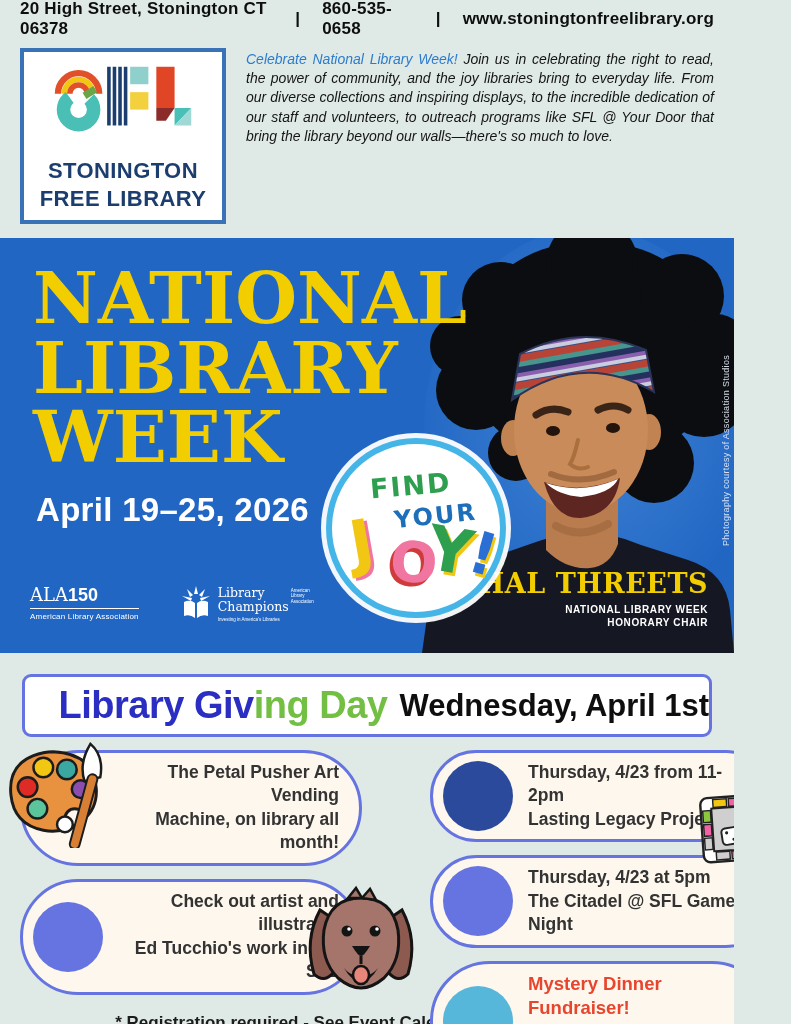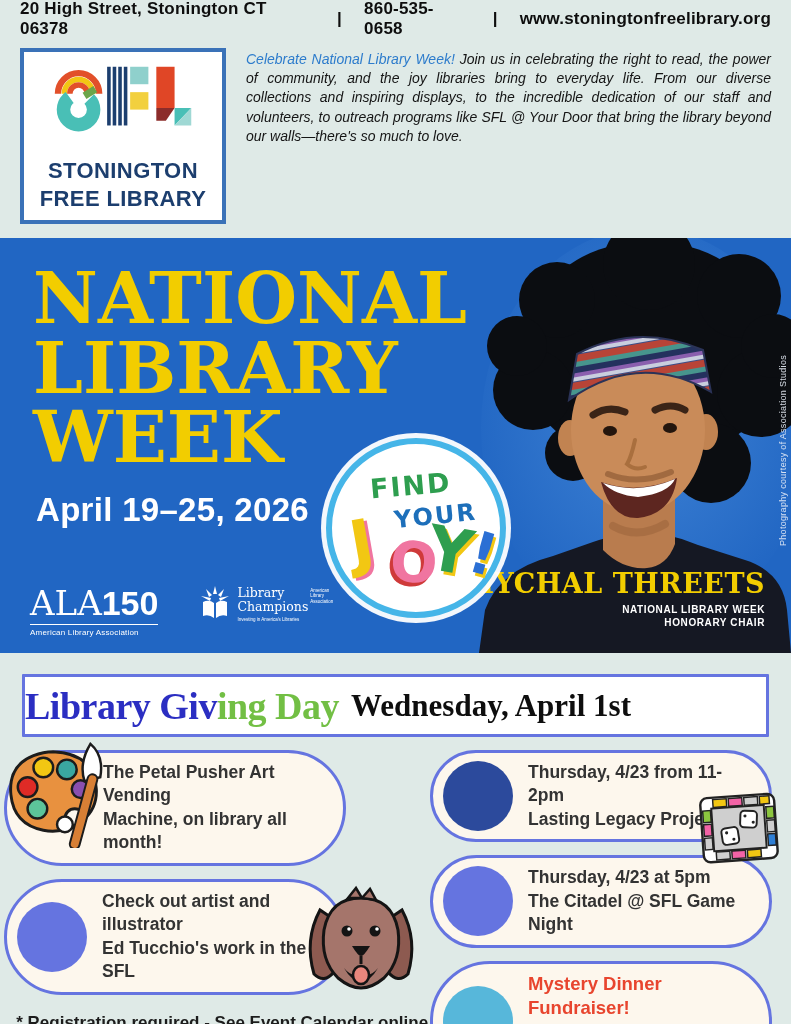--- a/index.html
+++ b/index.html
@@ -1,18 +1,18 @@
 <!DOCTYPE html>
 <html><head>
 <meta charset="utf-8">
 <style>
   * { margin:0; padding:0; box-sizing:border-box; }
   html,body { width:791px; }
   body { font-family:"Liberation Sans","DejaVu Sans",sans-serif; background:#dfeae7; }
-  .page { width:791px; height:1024px; background:#dfeae7; overflow:hidden; position:relative; }
+  .page { width:734px; height:1024px; background:#dfeae7; overflow:hidden; position:relative; }
 
   
   .topbar { height:38px; display:flex; align-items:center; padding:0 20px; gap:0;
             font-weight:bold; font-size:17px; color:#0e0e0e; letter-spacing:0.2px; }
   .topbar .sep { margin:0 22px; font-weight:bold; }
 
   
   .header { display:flex; padding:10px 18px 0 20px; height:200px; }
   .logo-box { width:206px; height:176px; background:#ffffff; border:4px solid #3a72b8;
               display:flex; flex-direction:column; align-items:center; padding:10px 6px 8px; flex-shrink:0; }
@@ -26,21 +26,21 @@
          line-height:1.37; color:#2d7ccc; }
 
   
   .banner { position:relative; height:415px; background:#2166c3; overflow:hidden; }
   .nlw-title { position:absolute; left:33px; top:26px; color:#f2cd00;
                font-family:"DejaVu Serif","Liberation Serif",serif; font-weight:bold;
                font-size:71px; line-height:0.98; letter-spacing:0; }
   .nlw-dates { position:absolute; left:36px; top:253px; color:#ffffff; font-weight:bold;
                font-size:33px; letter-spacing:0.3px; }
   .ala-row { position:absolute; left:30px; top:348px; display:flex; align-items:flex-start; gap:42px; }
-  .ala-name { color:#fff; font-family:"DejaVu Serif","Liberation Serif",serif; font-size:34px; line-height:1; }
+  .ala-name { color:#fff; font-family:"DejaVu Serif","Liberation Serif",serif; font-size:18px; line-height:1; }
   .ala-name b { font-family:"Liberation Sans",sans-serif; font-weight:bold; }
   .ala-sub { margin-top:4px; border-top:1px solid #ffffff; padding-top:3px; color:#fff; font-size:8px; letter-spacing:0.2px; }
   .champ { display:flex; gap:7px; color:#fff; position:relative; }
   .champ-name { font-family:"DejaVu Serif","Liberation Serif",serif; font-size:12.5px; line-height:1.15; }
   .champ-tag { font-size:4.5px; margin-top:2px; }
   .champ-assoc { position:absolute; right:-34px; top:2px; font-size:4.5px; line-height:1.2; width:32px; }
 
   
   .photo { position:absolute; right:0; top:0; width:330px; height:415px; }
   .credit { position:absolute; right:3px; top:52px; height:320px; color:#e8eef8;
@@ -60,29 +60,29 @@
   .b-bang { left:138px; top:76px; color:#2b6fd4; font-size:58px; transform:rotate(16deg); text-shadow:3px 3px 0 #f2c713; }
 
   .honoree { position:absolute; right:26px; top:330px; text-align:right; z-index:4; }
   .honoree-name { color:#f2cd00; font-family:"DejaVu Serif","Liberation Serif",serif;
                   font-weight:bold; font-size:27px; letter-spacing:0.5px; }
   .honoree-title { margin-top:4px; color:#ffffff; font-weight:bold; font-size:10px;
                    line-height:1.3; letter-spacing:0.6px; }
 
   
   .giving-box { margin:21px 22px 0; height:63px; background:#ffffff; border:3px solid #6574e0;
-                border-radius:1px; display:flex; align-items:center; justify-content:flex-start; gap:12px;font-family:Liberation Serif, serif; }
+                border-radius:9px; display:flex; align-items:center; justify-content:flex-end; gap:12px; }
   .g-title { font-size:38px; font-weight:bold; letter-spacing:-0.5px; }
   .g-blue { color:#2b2ec2; } .g-green { color:#72bf44; }
   .g-date { color:#0e0e0e; font-size:31px; font-weight:bold; }
 
   
   .events { position:relative; height:250px; margin-top:13px; }
   .col { position:absolute; top:0; display:flex; flex-direction:column; gap:13px; width:342px; }
-  .col-left { left:4px; } .col-right { left:430px; }
+  .col-left { left:20px;text-align:right; } .col-right { left:430px; }
   .pill { background:#fdf7ed; border:3.5px solid #6574e0; border-radius:60px;
           display:flex; align-items:center; gap:15px; padding:8px 20px 8px 10px; min-height:70px; }
   .pill-text { font-size:17.5px; font-weight:600; color:#333; line-height:1.34; }
   .pill-text.red { color:#e8452e; font-weight:800; font-size:18.5px; }
   .bullet { width:70px; height:70px; border-radius:50%; flex-shrink:0; }
   .c-navy { background:#2c4a9c; } .c-peri { background:#6574e0; } .c-sky { background:#57b7da; }
   .pill-petal { padding-left:96px; min-height:68px; }
   .deco { position:absolute; z-index:6; }
   .deco-palette { left:6px; top:-12px; width:108px; height:110px; }
   .deco-dog { left:300px; top:132px; width:122px; height:115px; }

